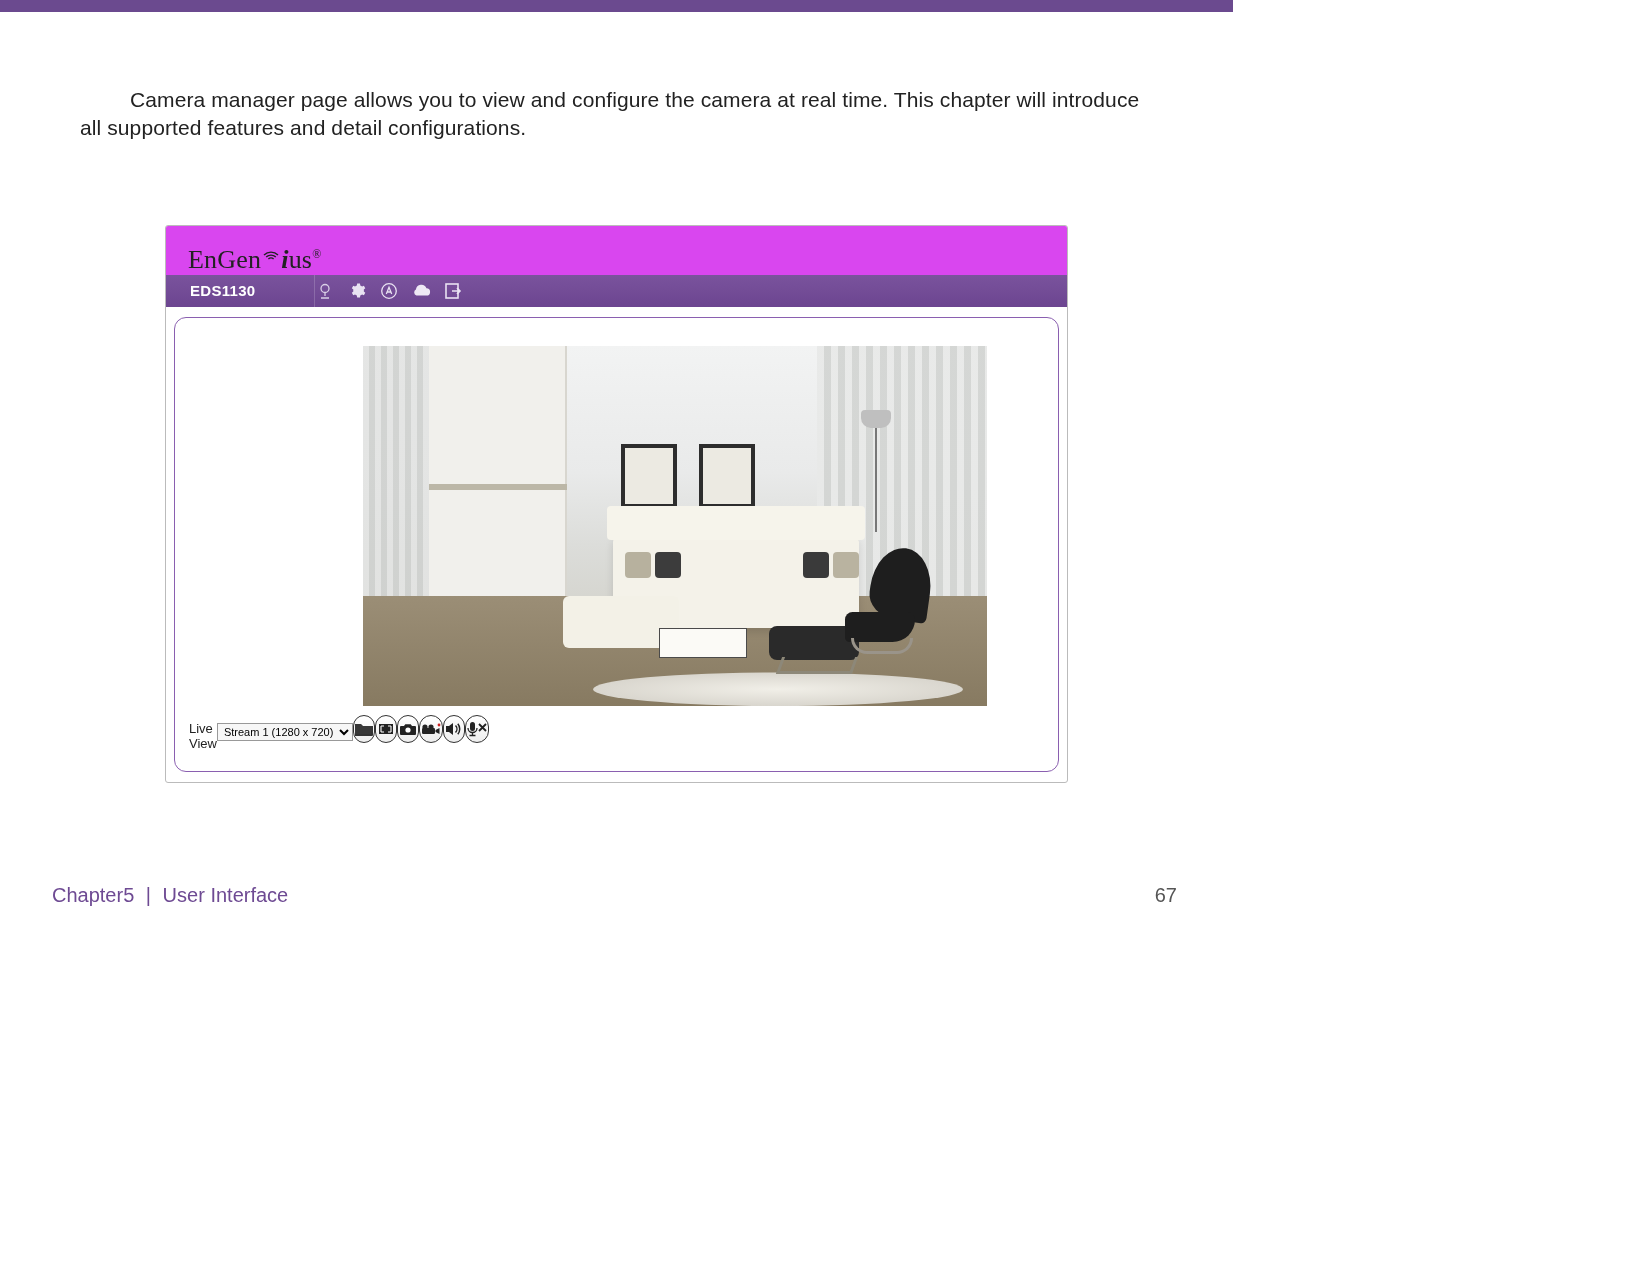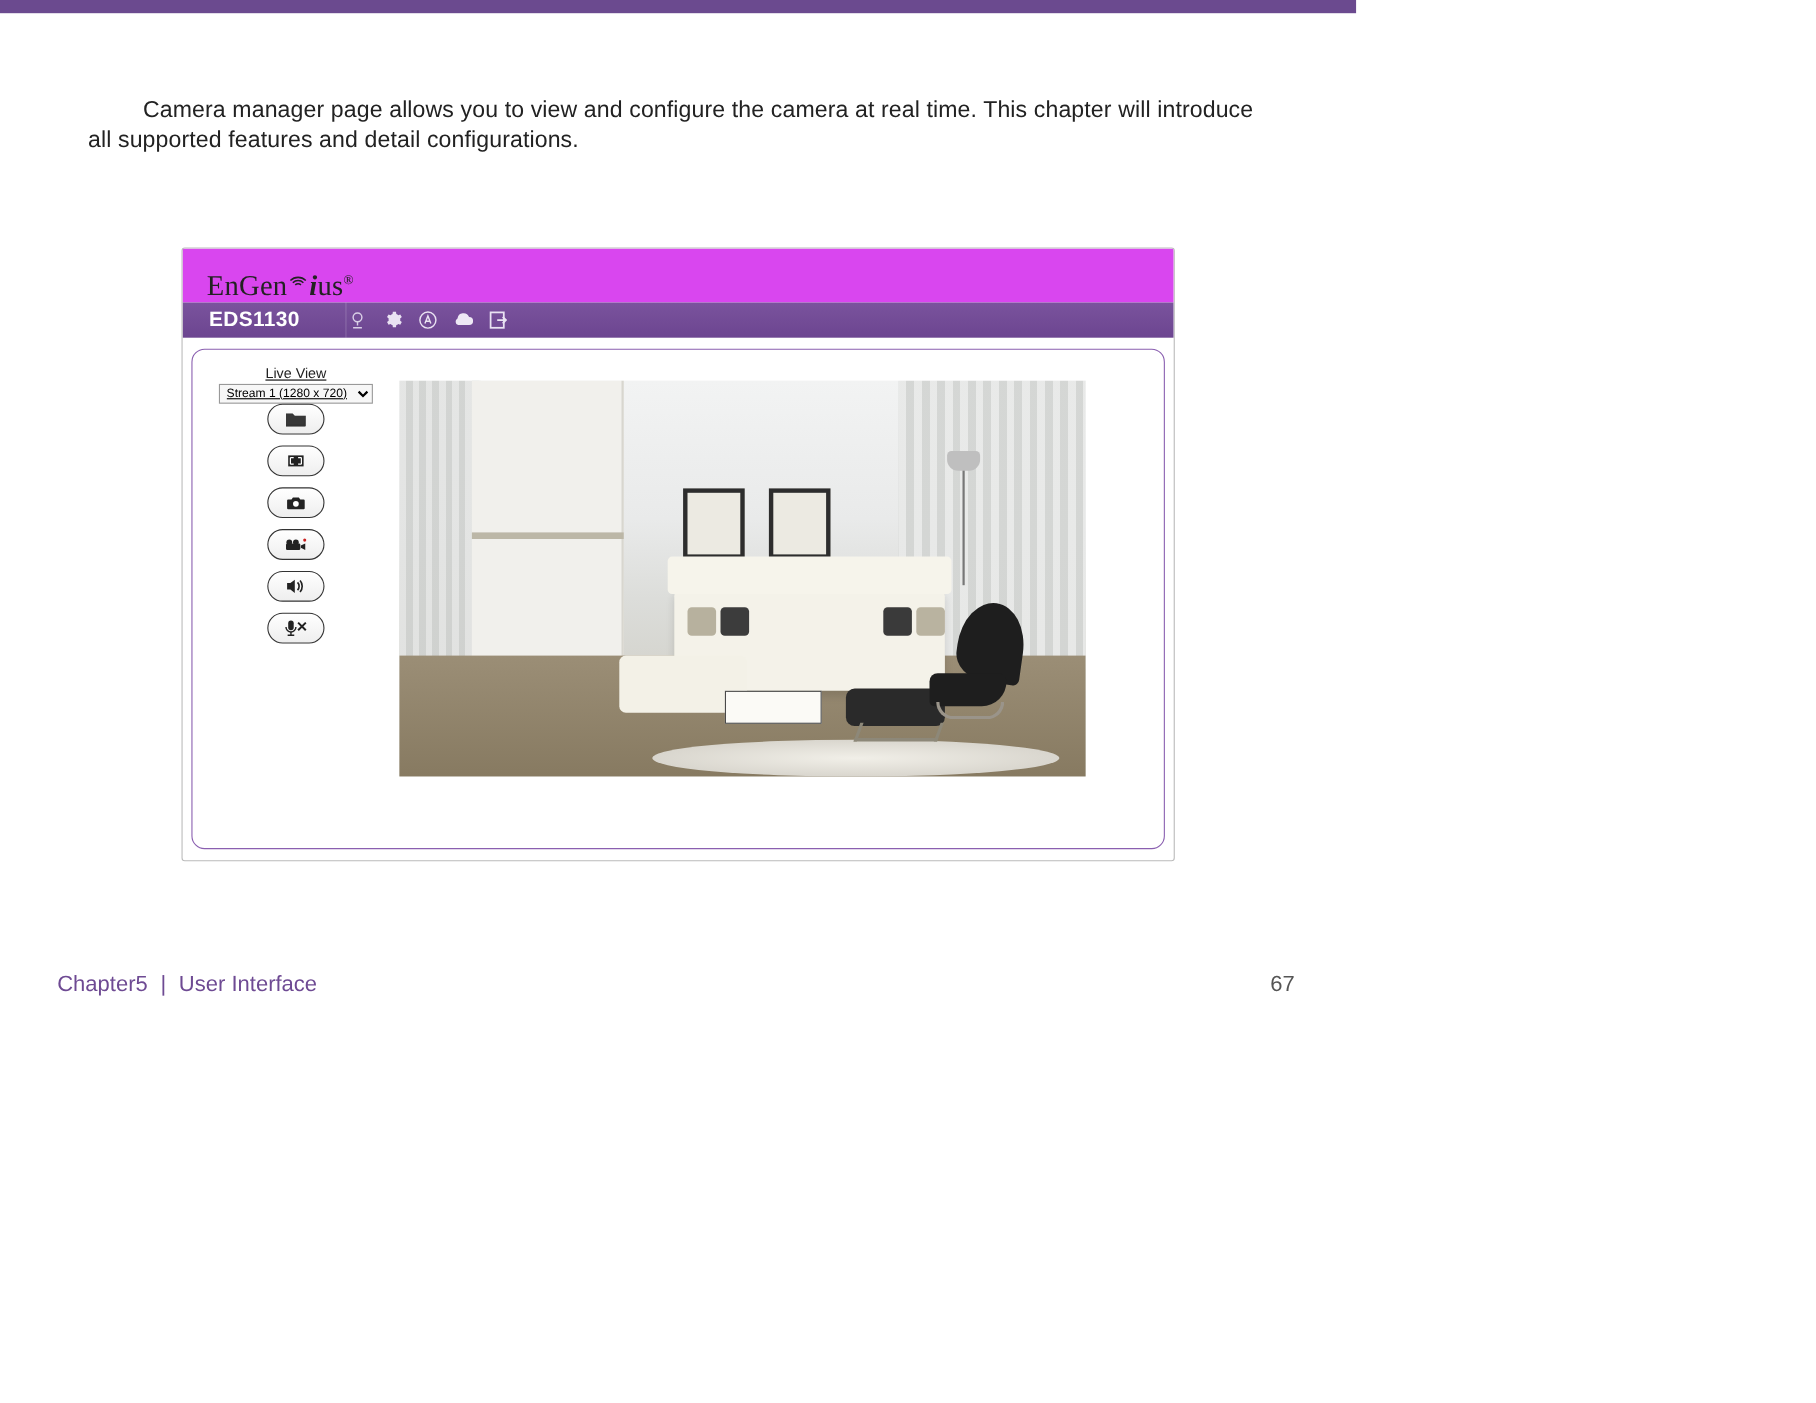--- a/index.html
+++ b/index.html
@@ -41,21 +41,21 @@
   .wifi { display: inline-block; position: relative; top: -8px; margin: 0 2px; }
   .reg { font-size: 12px; vertical-align: super; }
 
   .purple-bar {
     height: 32px;
     background: linear-gradient(#7a539d, #6c4590);
     display: flex; align-items: center;
     color: #fff; font-size: 13px;
   }
   .model {
-    width: 149px; padding-left: 24px; font-weight: 700; font-size: 19px; letter-spacing: 0.3px;
+    width: 149px; padding-left: 24px; font-weight: 700; font-size: 15px; letter-spacing: 0.3px;
     border-right: 1px solid rgba(255,255,255,.18);
     height: 100%; display: flex; align-items: center;
   }
   .cam-name { padding-left: 22px; font-weight: 400; font-size: 13px; flex: 1; }
   .bar-icons { display: flex; gap: 12px; align-items: center; padding-right: 18px; height: 100%; }
   .bar-icons span { display: flex; align-items: center; justify-content: center; width: 20px; height: 20px; cursor: pointer; }
 
   .content-area {
     flex: 1; padding: 10px 8px 10px 8px;
     display: flex; flex-direction: column;
@@ -63,27 +63,28 @@
   .rounded-pane {
     flex: 1;
     border: 1.3px solid #8a5fb0;
     border-radius: 12px;
     display: flex;
     padding: 14px 18px 18px 14px;
     gap: 14px;
   }
   .side {
     width: 160px;
-    display: flex; flex-direction: column; align-items: center; text-decoration: underline;
+    display: flex; flex-direction: row; align-items: flex-end;
   }
   .live-view-label {
     font-size: 13px; color: #222; margin-bottom: 2px; font-weight: 400;
   }
   .stream-select {
     width: 140px; font-size: 11px; padding: 1px 2px; border: 1px solid #999; background: #f7f7f7;
+    margin-bottom: 12px;
   }
   .pill {
     width: 52px; height: 28px;
     border: 1.4px solid #333;
     border-radius: 14px;
     background: linear-gradient(#fff,#eee);
     margin-bottom: 10px;
     display: flex; align-items: center; justify-content: center;
     cursor: pointer;
   }

